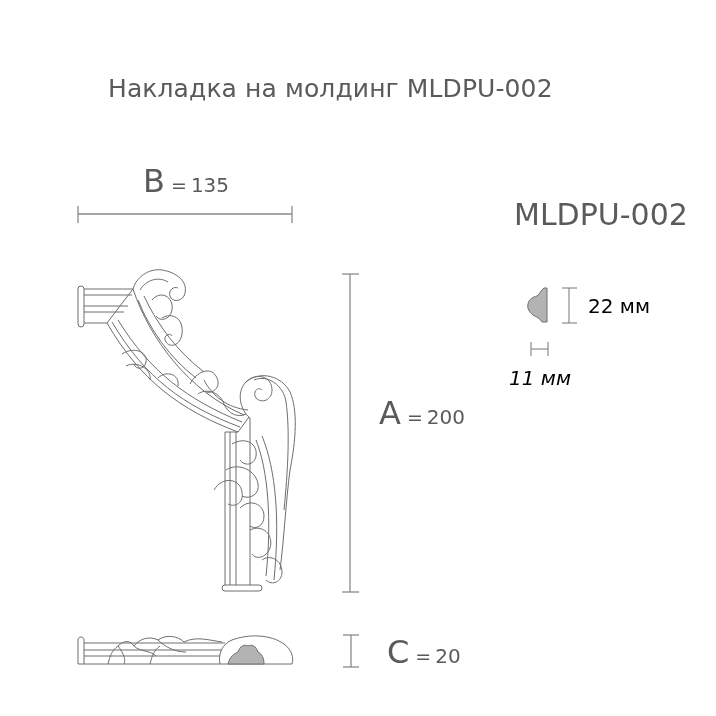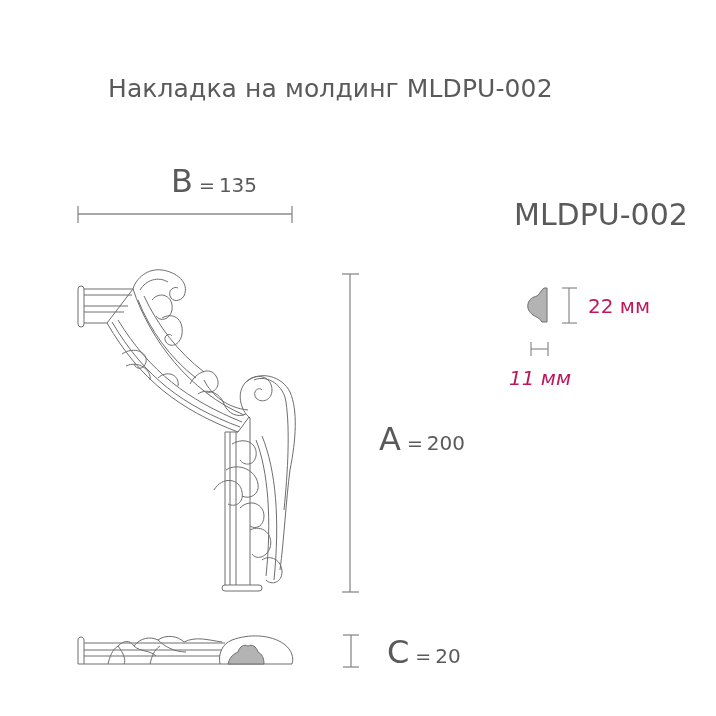--- a/index.html
+++ b/index.html
@@ -5,24 +5,24 @@
     html, body { margin: 0; padding: 0; background: #ffffff; }
     body { width: 716px; height: 716px; position: relative; overflow: hidden;
            font-family: "DejaVu Sans", "Liberation Sans", sans-serif; color: #555555; }
     .abs { position: absolute; white-space: nowrap; text-align: right; }
     .title { left: 108px; top: 74px; font-size: 25px; color: #5a5a5a; letter-spacing: 0.1px; }
     .product-code { left: 514px; top: 197px; font-size: 30px; color: #5a5a5a; }
     .dim-label { color: #5a5a5a; }
     .dim-letter { font-size: 32px; vertical-align: baseline; }
     .dim-eq { font-size: 19px; margin: 0 4px 0 6px; }
     .dim-val { font-size: 20px; }
-    .b-label { left: 143px; top: 162px; margin-left: 28px; }
-    .a-label { left: 379px; top: 420px; }
+    .b-label { left: 143px; top: 162px; }
+    .a-label { left: 379px; top: 394px; }
     .c-label { left: 387px; top: 633px; }
-    .mm-label { font-size: 20px; color: #be185d; }
+    .mm-label { font-size: 20px; color: #000000; }
     .h-label { left: 588px; top: 294px; }
     .w-label { left: 509px; top: 366px; font-style: italic; }
     svg.drawing { position: absolute; left: 0; top: 0; }
   </style>
 </head>
 <body>
 
 <div class="abs title">Накладка на молдинг MLDPU-002</div>
 <div class="abs product-code">MLDPU-002</div>
 

